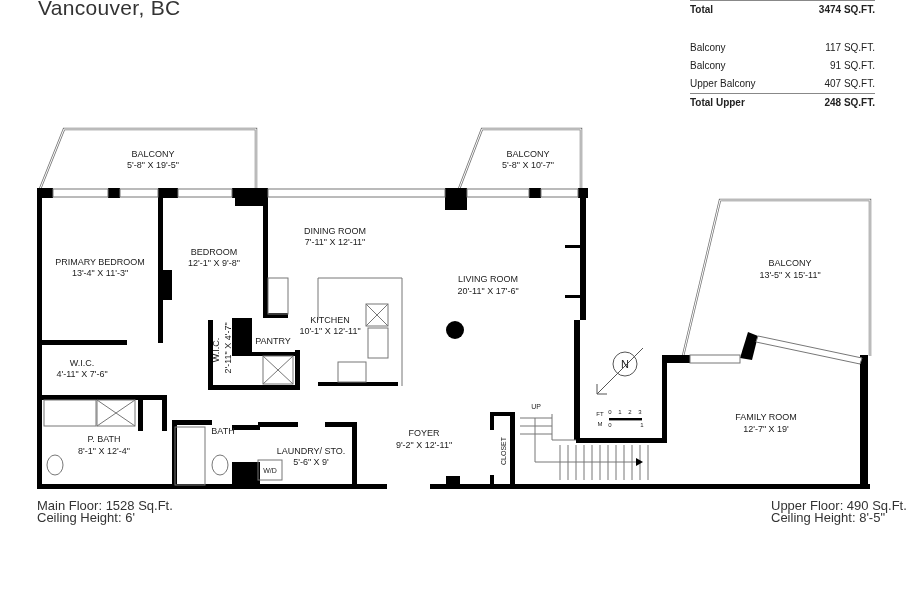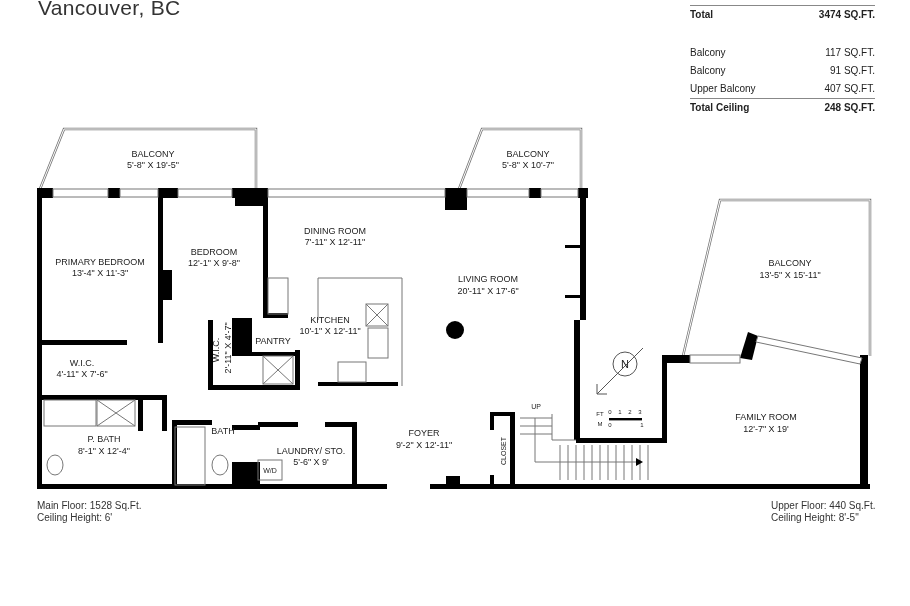--- a/index.html
+++ b/index.html
@@ -3,50 +3,50 @@
 <meta charset="utf-8">
 <style>
   html, body { margin:0; padding:0; background:#ffffff; }
   body { width:910px; height:606px; position:relative; overflow:hidden; font-family:"Liberation Sans", sans-serif; color:#222; }
   .title { position:absolute; left:38px; top:-4px; font-size:21px; color:#333; letter-spacing:0.3px; }
   .summary { position:absolute; left:690px; top:0; width:185px; font-size:10px; }
   .summary .row { display:flex; justify-content:space-between; height:18px; line-height:18px; }
   .summary .row.bold { font-weight:bold; }
   .summary .topline { border-top:1px solid #888; }
   .summary .gap { height:20px; }
-  .footer { position:absolute; font-size:10px; line-height:12px; color:#333; }
+  .footer { position:absolute; font-size:13px; line-height:12px; color:#333; }
   svg.plan { position:absolute; left:0; top:0; }
   .room-label { font-family:"Liberation Sans", sans-serif; font-size:9px; fill:#222; text-anchor:middle; }
   .small-label { font-family:"Liberation Sans", sans-serif; font-size:7px; fill:#222; text-anchor:middle; }
 </style>
 </head>
 <body>
 
 <div class="title">Vancouver, BC</div>
 
 <div class="summary">
-  <div class="row bold topline" style="margin-top:5px;">
+  <div class="row bold topline" style="">
     <span>Total</span>
     <span>3474 SQ.FT.</span>
   </div>
   <div class="gap"></div>
   <div class="row">
     <span>Balcony</span>
     <span>117 SQ.FT.</span>
   </div>
   <div class="row">
     <span>Balcony</span>
     <span>91 SQ.FT.</span>
   </div>
   <div class="row">
     <span>Upper Balcony</span>
     <span>407 SQ.FT.</span>
   </div>
   <div class="row bold topline">
-    <span>Total Ceiling</span>
+    <span>Total Upper</span>
     <span>248 SQ.FT.</span>
   </div>
 </div>
 
 <svg class="plan" width="910" height="606" viewBox="0 0 910 606">
 
   <g fill="none" stroke="#777" stroke-width="2.5">
     <polyline points="40,189 64,129 256,129 256,189"></polyline>
     <polyline points="459,189 482,129 581,129 581,189"></polyline>
     <polyline points="683,356 720,200 870,200 870,356"></polyline>
@@ -234,15 +234,15 @@
     <text x="766" y="432" class="room-label">12'-7" X 19'</text>
     <text x="536" y="409" class="small-label">UP</text>
   </g>
 </svg>
 
 <div class="footer" style="left:37px; top:500px;">
   <div>Main Floor: 1528 Sq.Ft.</div>
   <div>Ceiling Height: 6'</div>
 </div>
 <div class="footer" style="left:771px; top:500px;">
-  <div>Upper Floor: 440 Sq.Ft.</div>
+  <div>Upper Floor: 490 Sq.Ft.</div>
   <div>Ceiling Height: 8'-5"</div>
 </div>
 
 </body></html>

